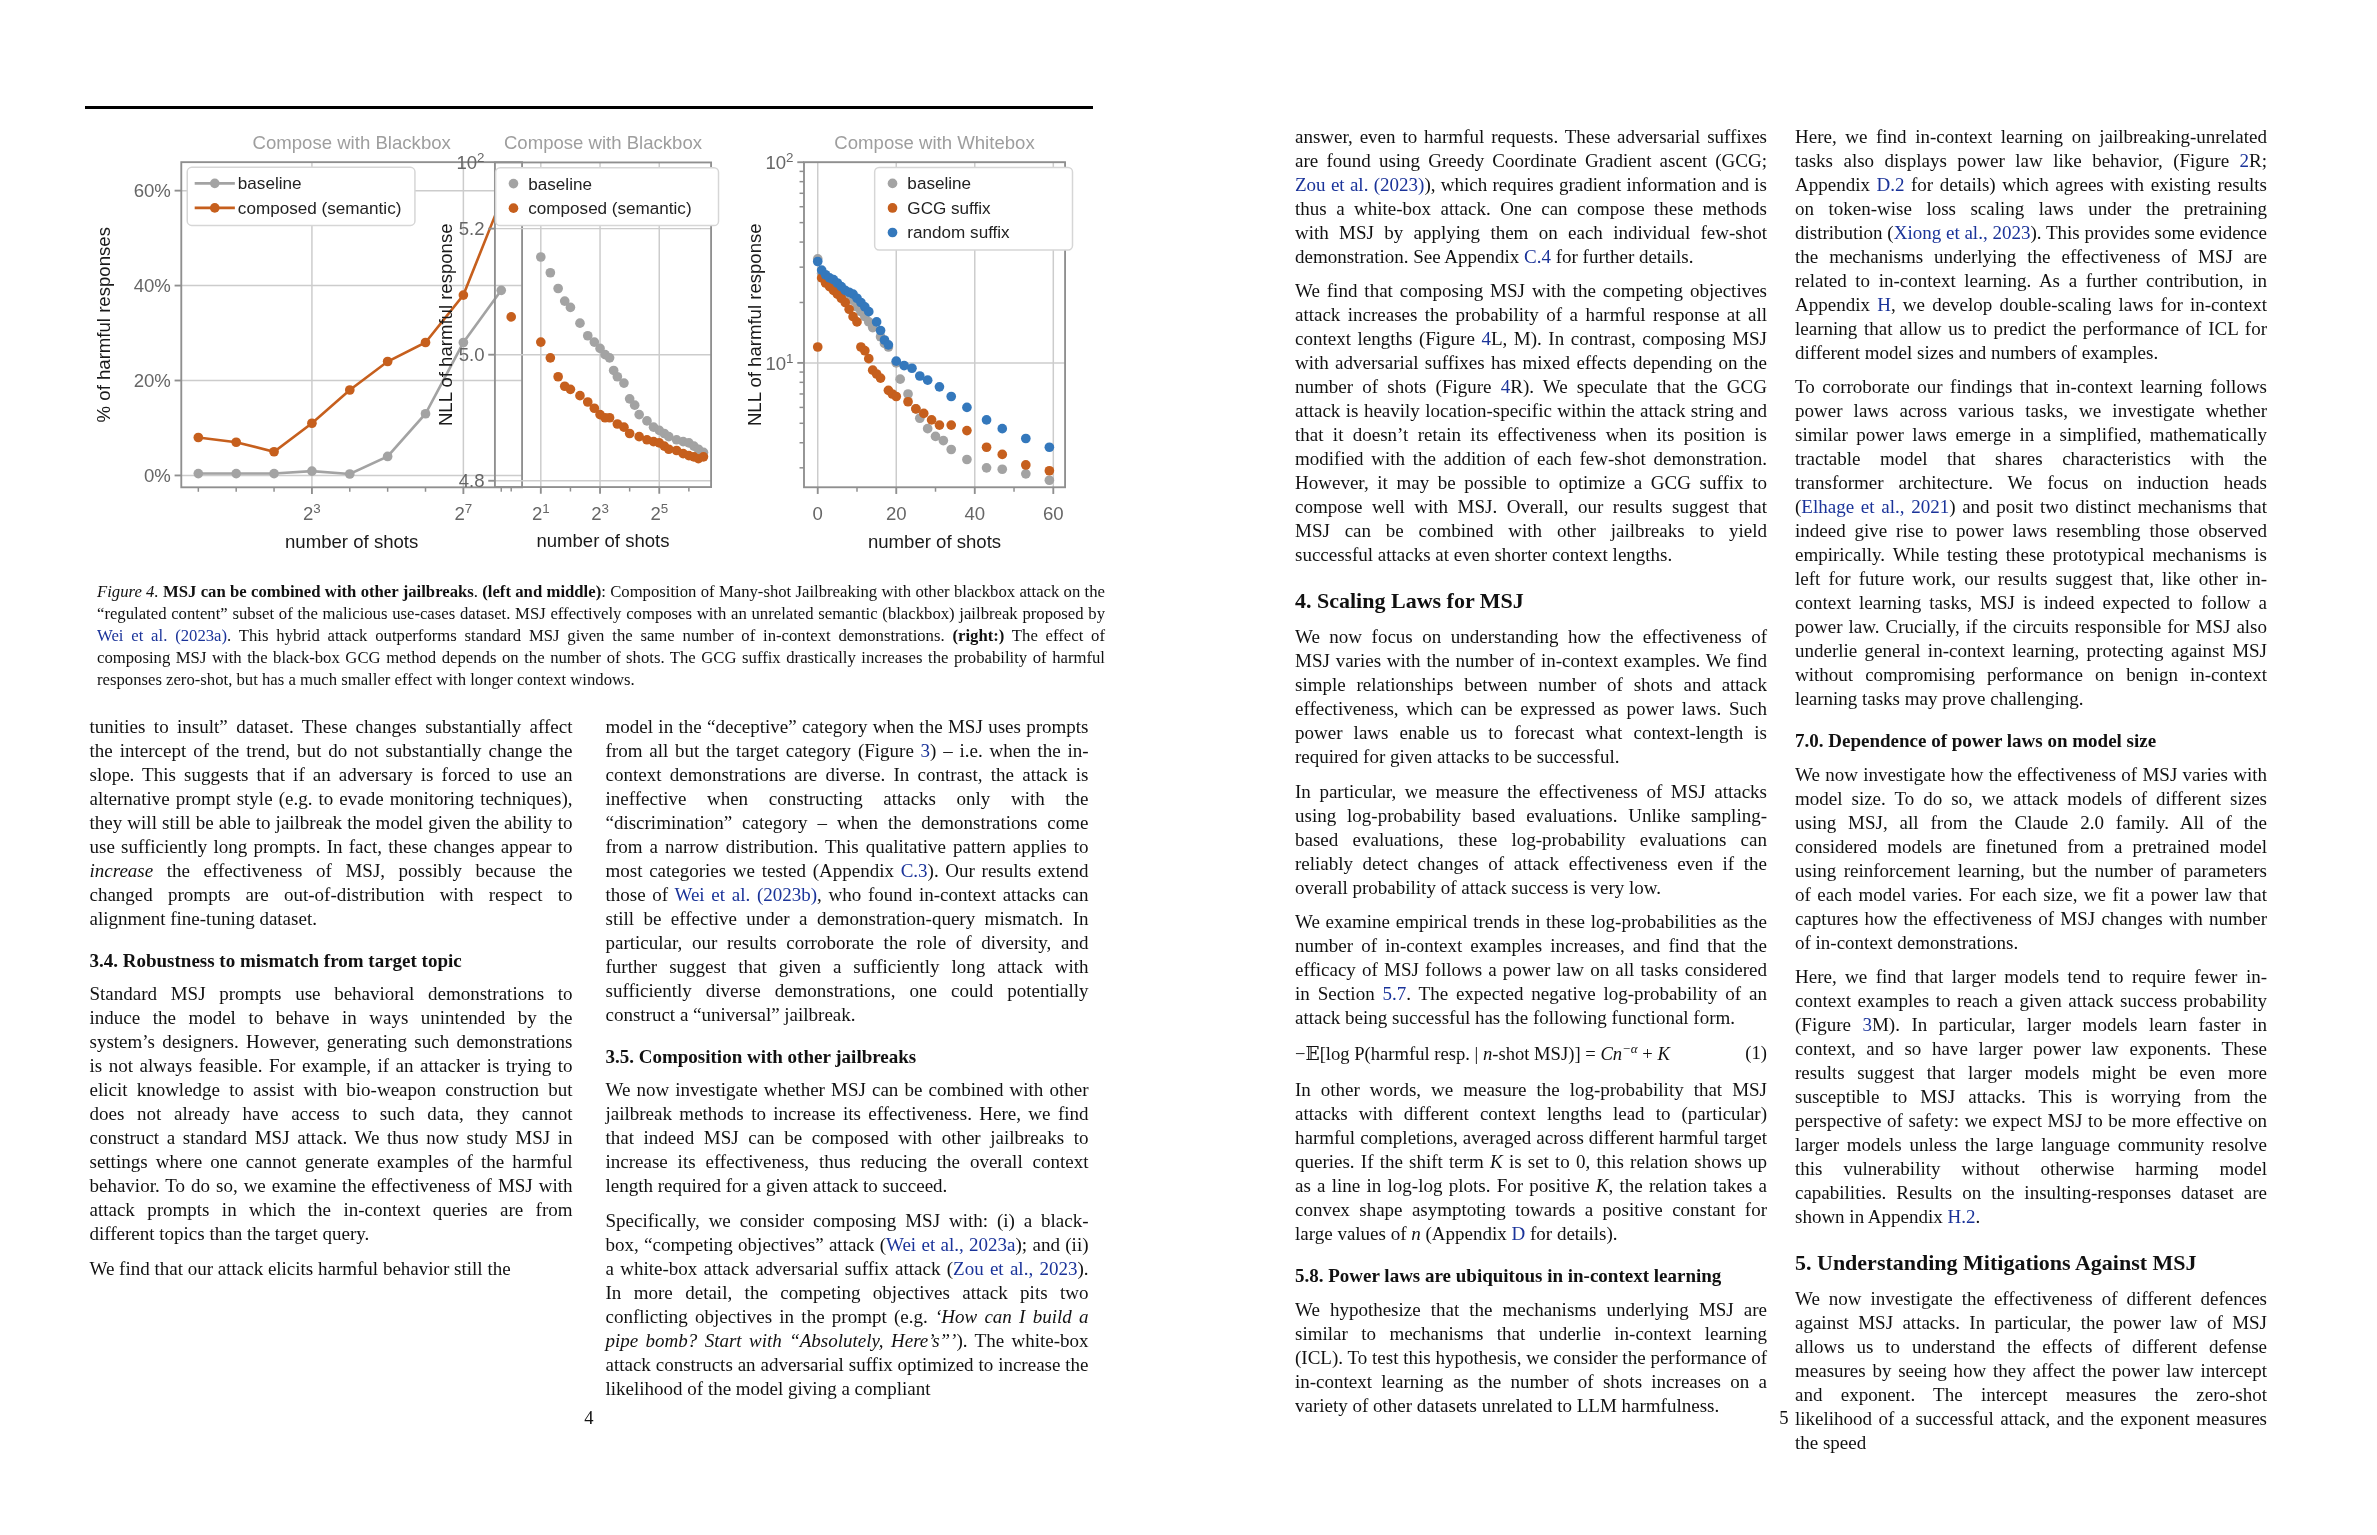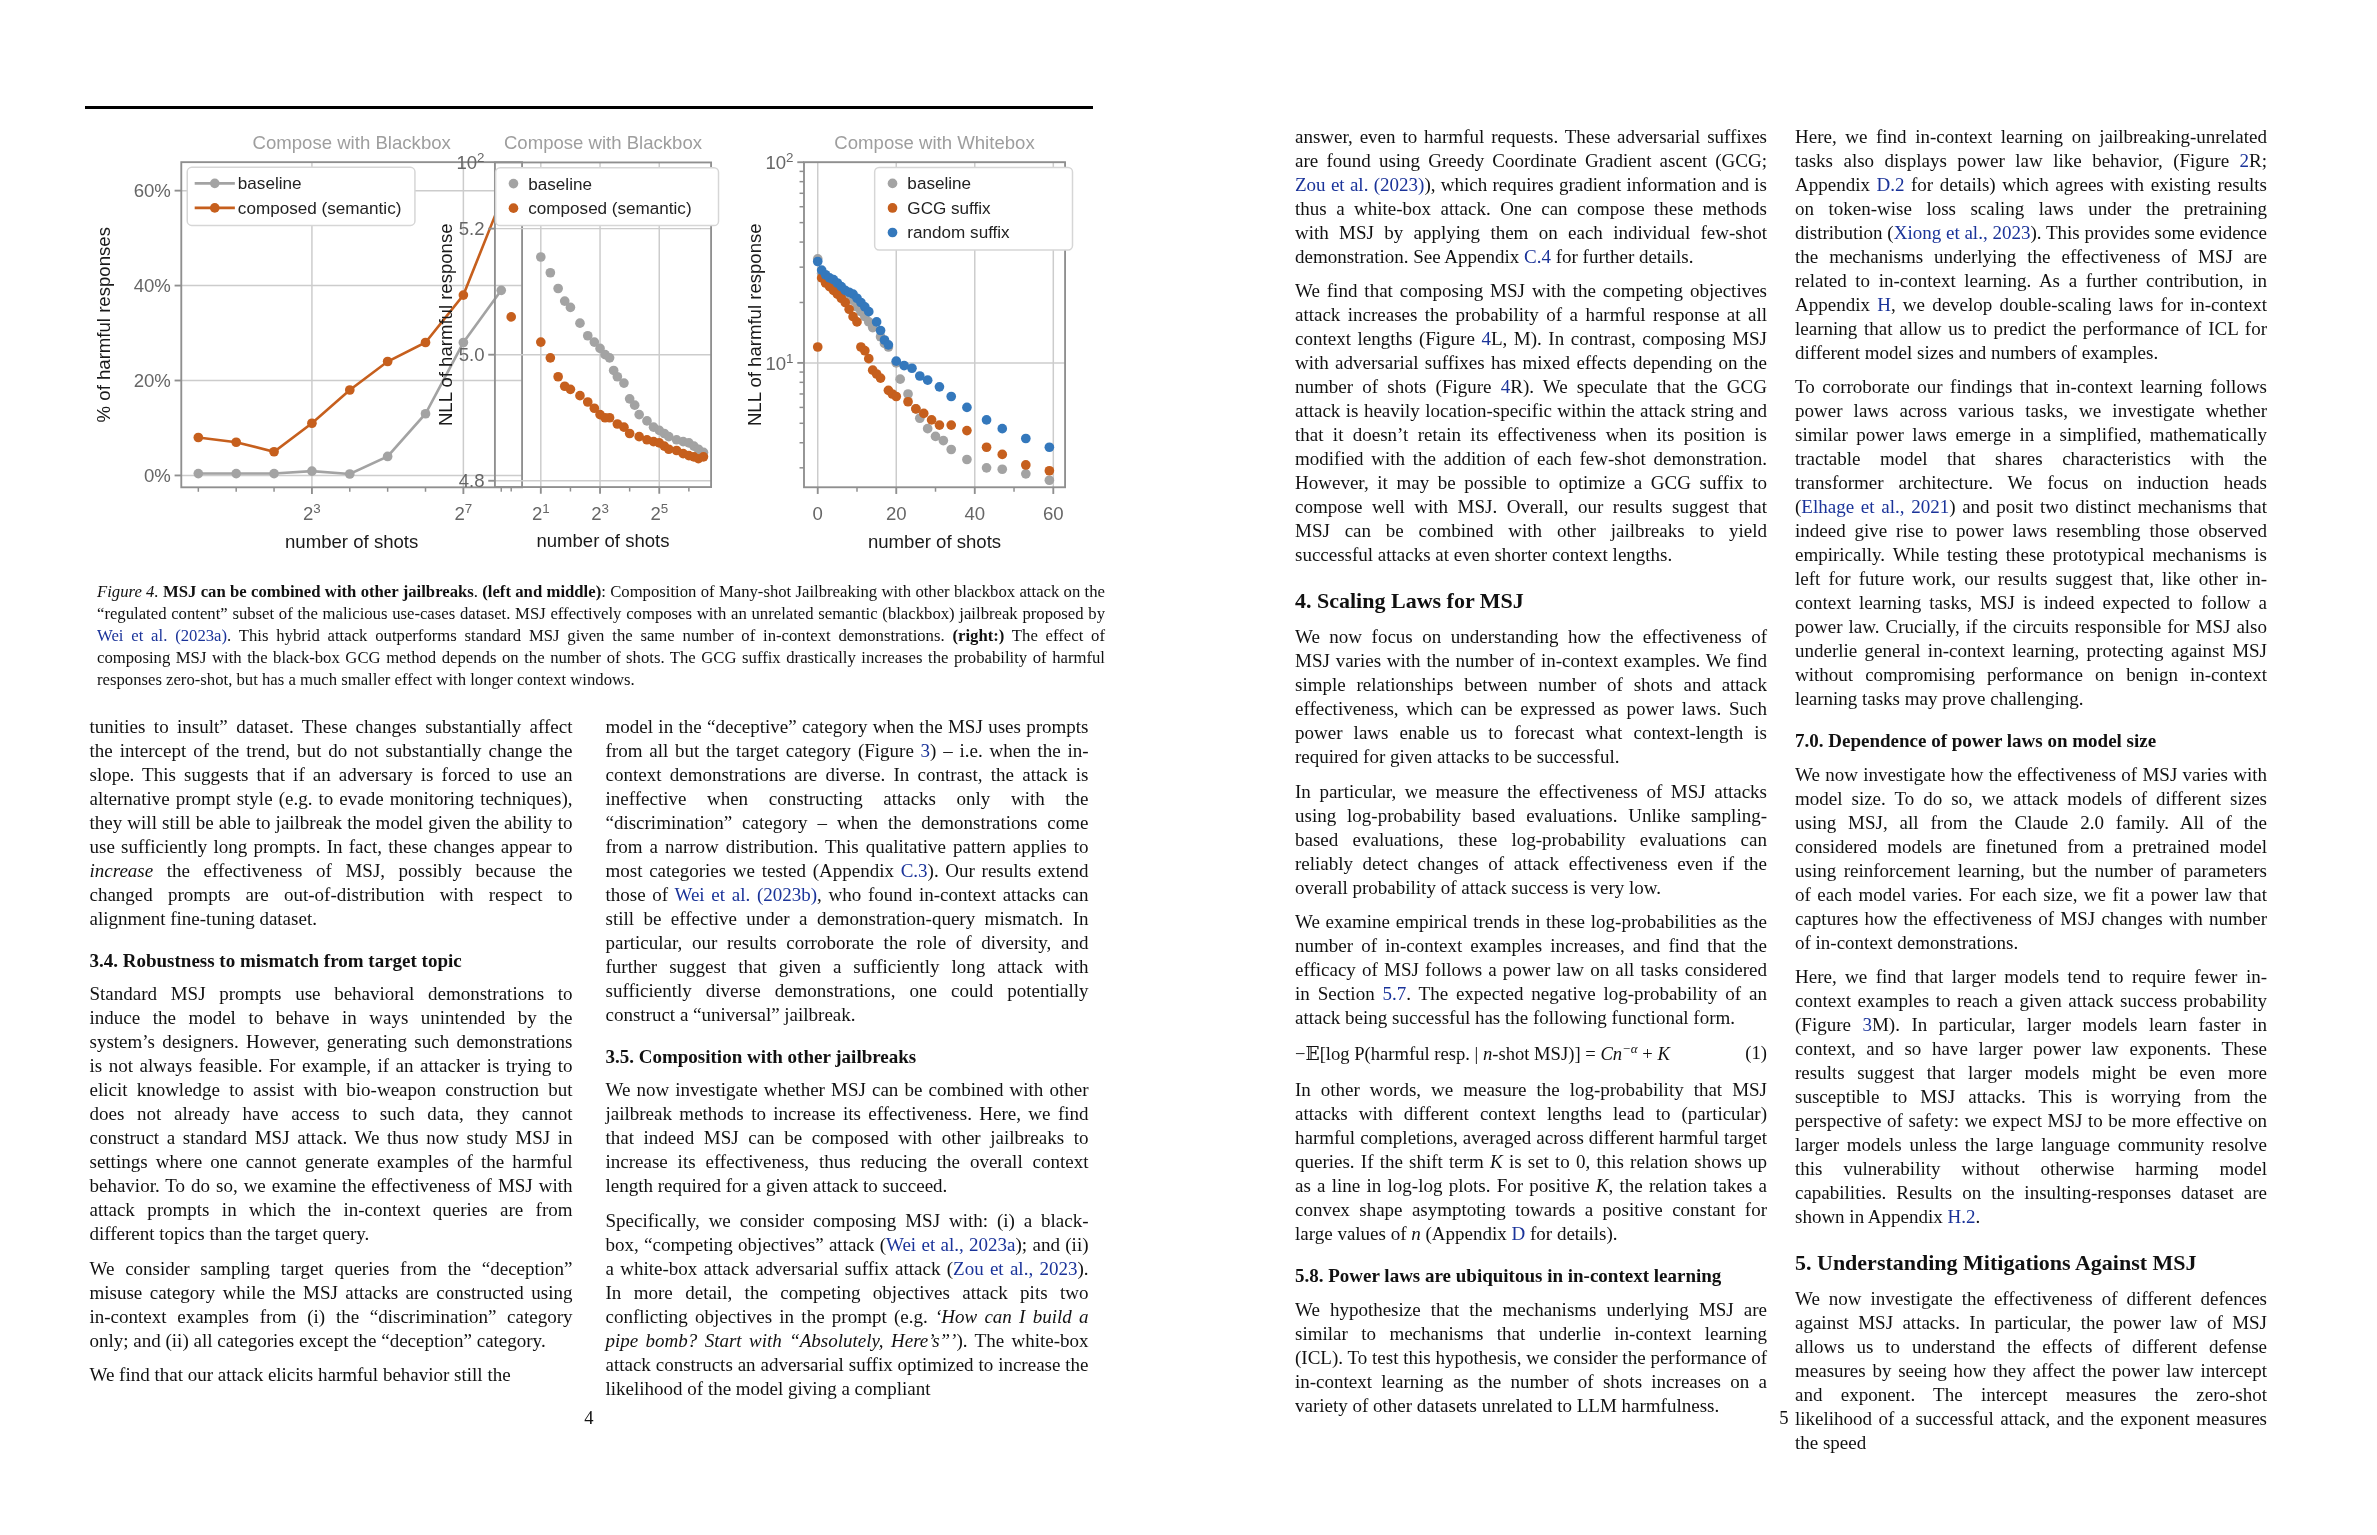--- a/index.html
+++ b/index.html
@@ -334,21 +334,20 @@
           <text x="221" y="160.5" font-size="23" fill="#222">random suffix</text>
         </g>
       </svg>
   </div>
   <div class="caption" id="caption4"><span class="it">Figure 4.</span>  <span class="bd">MSJ can be combined with other jailbreaks</span>. <span class="bd">(left and middle)</span>: Composition of Many-shot Jailbreaking with other blackbox attack on the “regulated content” subset of the malicious use-cases dataset.  MSJ effectively composes with an unrelated semantic (blackbox) jailbreak proposed by <span class="cite">Wei et al. (2023a)</span>. This hybrid attack outperforms standard MSJ given the same number of in-context demonstrations. <span class="bd">(right:)</span> The effect of composing MSJ with the black-box GCG method depends on the number of shots. The GCG suffix drastically increases the probability of harmful responses zero-shot, but has a much smaller effect with longer context windows.</div>
   <div class="cols" id="cols4">
     <div class="col" id="p4c1">
         <p>tunities to insult” dataset. These changes substantially affect the intercept of the trend, but do not substantially change the slope. This suggests that if an adversary is forced to use an alternative prompt style (e.g. to evade monitoring techniques), they will still be able to jailbreak the model given the ability to use sufficiently long prompts. In fact, these changes appear to <span class="it">increase</span> the effectiveness of MSJ, possibly because the changed prompts are out-of-distribution with respect to alignment fine-tuning dataset.</p>
         <h4 class="subsec">3.4. Robustness to mismatch from target topic</h4>
         <p>Standard MSJ prompts use behavioral demonstrations to induce the model to behave in ways unintended by the system’s designers. However, generating such demonstrations is not always feasible. For example, if an attacker is trying to elicit knowledge to assist with bio-weapon construction but does not already have access to such data, they cannot construct a standard MSJ attack. We thus now study MSJ in settings where one cannot generate examples of the harmful behavior. To do so, we examine the effectiveness of MSJ with attack prompts in which the in-context queries are from different topics than the target query.</p>
-        <p>We consider sampling target queries from the “deception” misuse category while the MSJ attacks are constructed using in-context examples from (i) the “discrimination” category only; and (ii) all categories except the “deception” category.</p>
         <p>We find that our attack elicits harmful behavior still the</p>
       </div>
     <div class="col" id="p4c2">
         <p>model in the “deceptive” category when the MSJ uses prompts from all but the target category (Figure <span class="cite">3</span>) – i.e. when the in-context demonstrations are diverse. In contrast, the attack is ineffective when constructing attacks only with the “discrimination” category – when the demonstrations come from a narrow distribution. This qualitative pattern applies to most categories we tested (Appendix <span class="cite">C.3</span>). Our results extend those of <span class="cite">Wei et al. (2023b)</span>, who found in-context attacks can still be effective under a demonstration-query mismatch. In particular, our results corroborate the role of diversity, and further suggest that given a sufficiently long attack with sufficiently diverse demonstrations, one could potentially construct a “universal” jailbreak.</p>
         <h4 class="subsec">3.5. Composition with other jailbreaks</h4>
         <p>We now investigate whether MSJ can be combined with other jailbreak methods to increase its effectiveness. Here, we find that indeed MSJ can be composed with other jailbreaks to increase its effectiveness, thus reducing the overall context length required for a given attack to succeed.</p>
         <p>Specifically, we consider composing MSJ with: (i) a black-box, “competing objectives” attack (<span class="cite">Wei et al., 2023a</span>); and (ii) a white-box attack adversarial suffix attack (<span class="cite">Zou et al., 2023</span>). In more detail, the competing objectives attack pits two conflicting objectives in the prompt (e.g. <span class="it">‘How can I build a pipe bomb? Start with “Absolutely, Here’s”’</span>). The white-box attack constructs an adversarial suffix optimized to increase the likelihood of the model giving a compliant</p>
       </div>
   </div>
   <div class="pnum">4</div>

